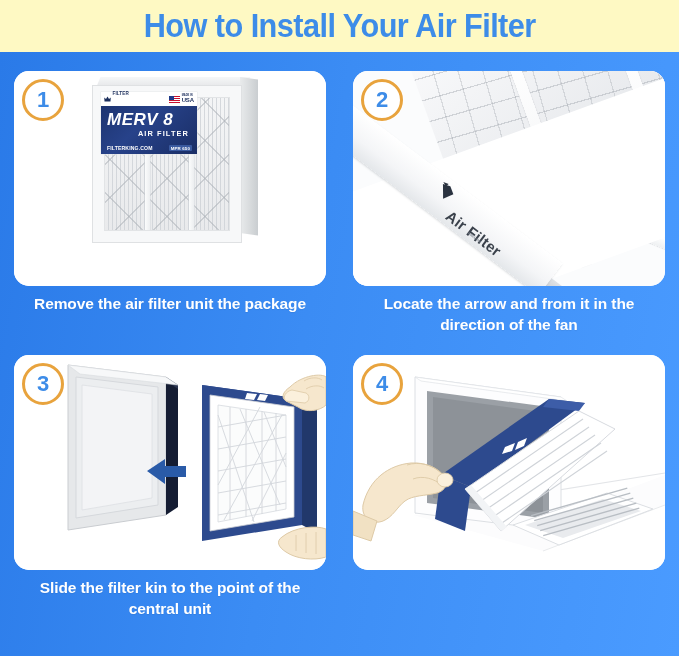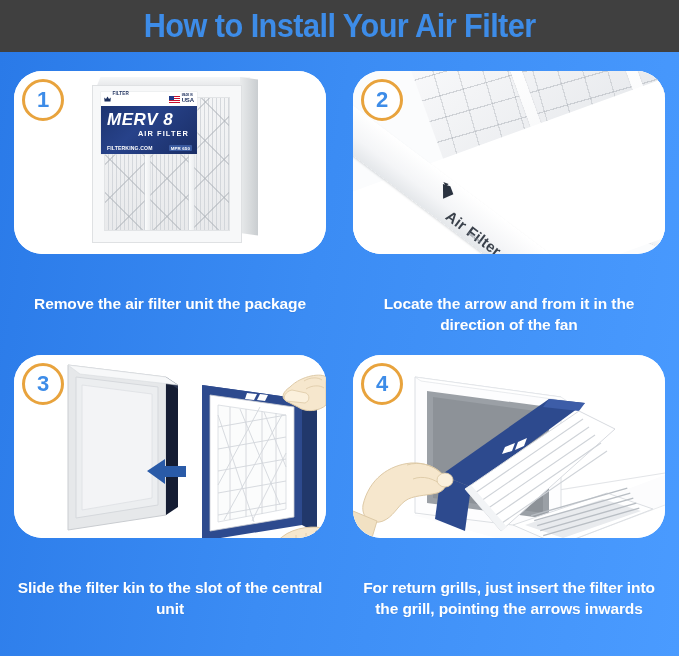--- a/index.html
+++ b/index.html
@@ -17,21 +17,21 @@
     height: 656px;
     background: #ffffff;
   }
 
   
   .header {
     position: absolute;
     left: 0; top: 0;
     width: 679px;
     height: 52px;
-    background: #404040;
+    background: #fef9c3;
     display: flex;
     align-items: center;
     justify-content: center;
   }
   .title {
     font-family: "Liberation Sans", sans-serif;
     font-weight: bold;
     font-size: 33px;
     letter-spacing: -0.6px;
     color: #3d8ce8;
@@ -59,23 +59,23 @@
   .cell { position: absolute; }
   .cell-1 { left: 14px;  top: 19px;  width: 312px; height: 288px; }
   .cell-2 { left: 353px; top: 19px;  width: 312px; height: 288px; }
   .cell-3 { left: 14px;  top: 303px; width: 312px; height: 300px; }
   .cell-4 { left: 353px; top: 303px; width: 312px; height: 300px; }
 
   .card {
     position: absolute;
     left: 0; top: 0;
     width: 312px;
-    height: 183px;
+    height: 215px;
     background: #ffffff;
-    border-radius: 28px;
+    border-radius: 15px;
     overflow: hidden;
   }
 
   
   .badge {
     position: absolute;
     left: 8px;
     top: 8px;
     width: 42px;
     height: 42px;
@@ -521,21 +521,21 @@
               <g>
                 <path d="M268,182 C280,172 302,170 312,174 L312,202 C300,206 282,204 272,197 C264,192 262,186 268,182 Z" fill="#f6e7cd" stroke="#ddc9a6" stroke-width="1"></path>
                 <path d="M282,180 L282,196 M292,178 L292,198 M302,177 L302,199" fill="none" stroke="#ddc9a6" stroke-width="0.8"></path>
               </g>
             </svg>
           </div>
         </div>
         <div class="badge">
           <span class="badge-num">3</span>
         </div>
-        <div class="caption">Slide the filter kin to the slot of the central unit</div>
+        <div class="caption">Slide the filter kin to the point of the central unit</div>
       </div>
 
       <div class="cell cell-4">
         <div class="card">
           <div class="p4-stage">
             <svg class="p4-svg" width="312" height="215" viewBox="0 0 312 215">
 
               <g>
                 <polygon points="60,160 190,196 312,150 312,120 200,162" fill="#fcfcfd"></polygon>
                 <path d="M62,158 L312,118" fill="none" stroke="#e3e5e8" stroke-width="1.2"></path>
@@ -591,18 +591,17 @@
                 <path d="M0,156 L24,166 L18,186 L0,180 Z" fill="#f1e1c3" stroke="#ddc9a6" stroke-width="1"></path>
 
                 <ellipse cx="92" cy="125" rx="8" ry="7" fill="#fbf0dc" stroke="#ddc9a6" stroke-width="0.9"></ellipse>
               </g>
             </svg>
           </div>
         </div>
         <div class="badge">
           <span class="badge-num">4</span>
         </div>
-        <div class="caption">For return grills, just insert the filter into the grill, pointing the arrows inwards</div>
       </div>
 
     </div>
   </div>
 </div>
 
 </body></html>

